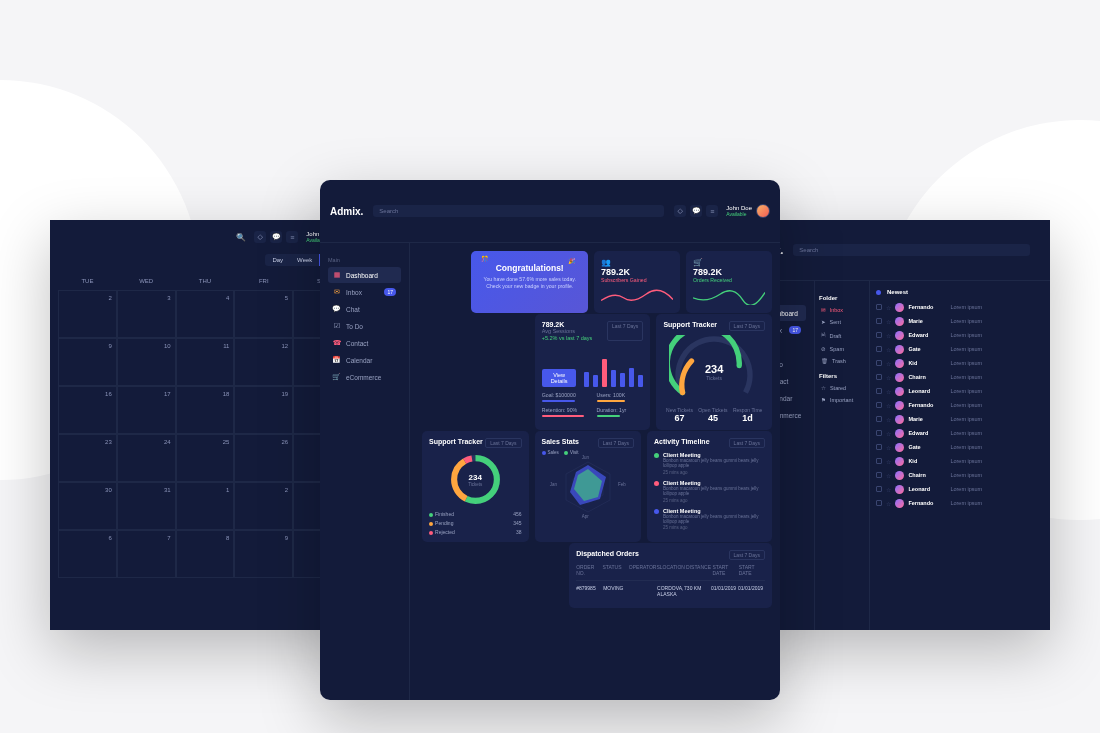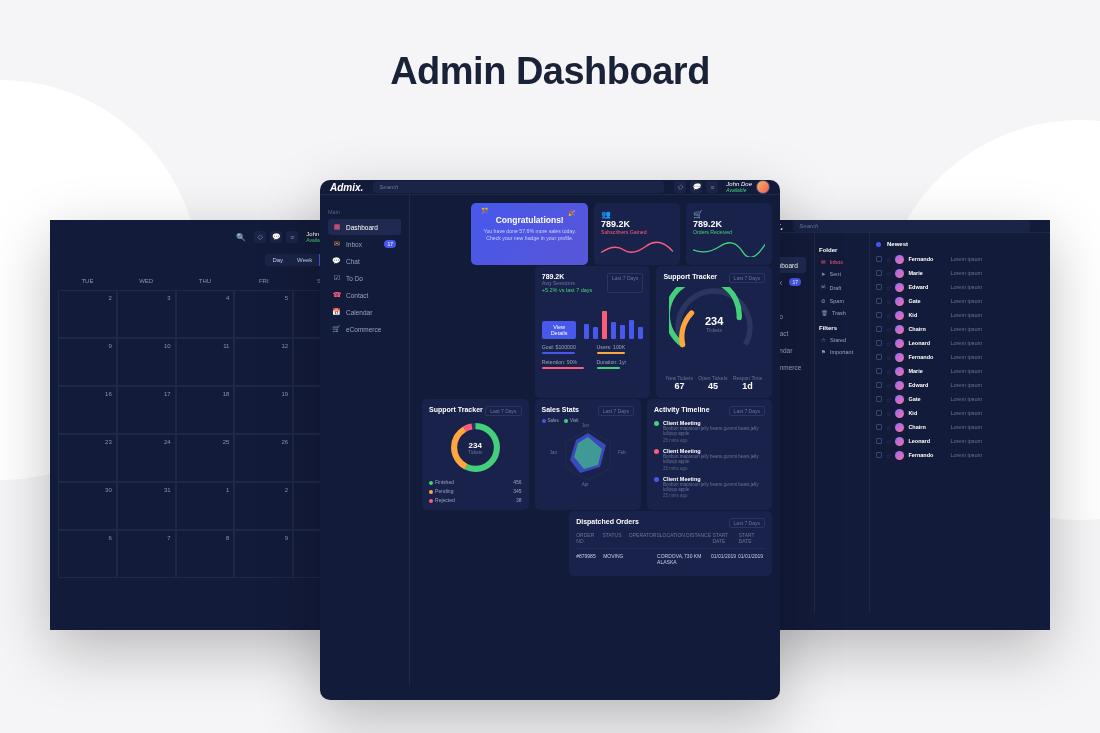--- a/index.html
+++ b/index.html
@@ -10,21 +10,21 @@
 .hero { text-align:center; padding-top:50px; position:relative; z-index:2; }
 .hero h1 { font-size:38px; font-weight:800; color:#1a2238; letter-spacing:-0.5px; }
 .hero p { font-size:18px; color:#7a8099; margin-top:4px; font-weight:400; }
 .stage { position:absolute; top:180px; left:0; right:0; height:540px; display:flex; justify-content:center; align-items:flex-start; z-index:3; }
 .panel { background:#131b3a; border-radius:10px; color:#c9d0e8; font-size:7px; overflow:hidden; box-shadow:0 20px 60px rgba(0,0,0,0.25); }
 .panel.left-p { width:310px; height:410px; margin-right:-40px; margin-top:40px; border-top-left-radius:0; border-bottom-left-radius:0; }
 .panel.center-p { width:460px; height:520px; z-index:5; position:relative; }
 .panel.right-p { width:310px; height:410px; margin-left:-40px; margin-top:40px; border-top-right-radius:0; border-bottom-right-radius:0; }
 
 
-.topbar { display:flex; align-items:center; padding:0 10px; border-bottom:1px solid #1e2847; font-size:7px;font-style:italic; }
+.topbar { display:flex; align-items:center; padding:24px 10px; border-bottom:1px solid #1e2847; font-size:7px; }
 .brand { font-weight:800; color:#fff; font-size:10px; }
 .search { flex:1; margin:0 10px; background:#1a2447; border-radius:3px; padding:3px 6px; color:#6a7399; font-size:6px; }
 .user { display:flex; align-items:center; gap:4px; }
 .user .name { color:#fff; font-size:6px; text-align:right; }
 .user .status { color:#44d07b; font-size:5px; }
 .avatar { width:14px; height:14px; border-radius:50%; background:linear-gradient(135deg,#f7b267,#f25c54); border:1px solid #3a4570; }
 .iconbtn { width:12px; height:12px; border-radius:3px; background:#1a2447; display:flex; align-items:center; justify-content:center; color:#8a93b8; font-size:7px; }
 .icon-row { display:flex; gap:4px; }
 
 .sidebar { width:90px; padding:8px; border-right:1px solid #1e2847; font-size:6.5px; }
@@ -64,21 +64,21 @@
 .avg-stats { display:flex; gap:8px; margin-top:5px; font-size:5.2px; color:#99a2c2; }
 .avg-stats .bar-line { height:2px; border-radius:1px; margin-top:2px; }
 
 
 .gauge-wrap { display:flex; justify-content:center; margin-top:4px; }
 .gauge { position:relative; width:90px; height:70px; }
 .gauge svg { width:100%; height:100%; }
 .gauge .center { position:absolute; top:40%; left:0; right:0; text-align:center; }
 .gauge .center .n { color:#fff; font-size:11px; font-weight:700; }
 .gauge .center .t { font-size:5px; color:#6a7399; }
-.ticket-row { display:flex; justify-content:space-around; margin-top:18px; text-align:center; }
+.ticket-row { display:flex; justify-content:space-around; margin-top:2px; text-align:center; }
 .ticket-row .v { color:#fff; font-size:9px; font-weight:700; }
 .ticket-row .l { font-size:5px; color:#6a7399; }
 
 
 .donut { position:relative; width:55px; height:55px; margin:4px auto; }
 .donut svg { width:100%; height:100%; transform:rotate(-90deg); }
 .donut .center { position:absolute; top:50%; left:50%; transform:translate(-50%,-50%); text-align:center; }
 .donut .center .n { color:#fff; font-size:8px; font-weight:700; }
 .donut .center .t { font-size:4.5px; color:#6a7399; }
 .legend { display:flex; justify-content:space-between; font-size:5px; color:#99a2c2; margin-top:3px; }
@@ -127,21 +127,20 @@
 .msg-row .prev { color:#6a7399; flex:1; overflow:hidden; white-space:nowrap; }
 .dropdown-tag { font-size:5px; color:#6a7399; border:0.5px solid #2a3560; padding:1px 4px; border-radius:2px; margin-left:auto; }
 </style>
 </head>
 <body>
 
 <div class="bg-shape left"></div>
 <div class="bg-shape right"></div>
 
 <div class="hero">
-  <h1>Admin Dashboard</h1>
 </div>
 
 <div class="stage">
 
 <div class="panel left-p">
   <div class="cal-top">
     <div style="color:#4a90ff;font-size:8px;">🔍</div>
     <div class="icon-row">
       <div class="iconbtn">◇</div>
       <div class="iconbtn">💬</div>

